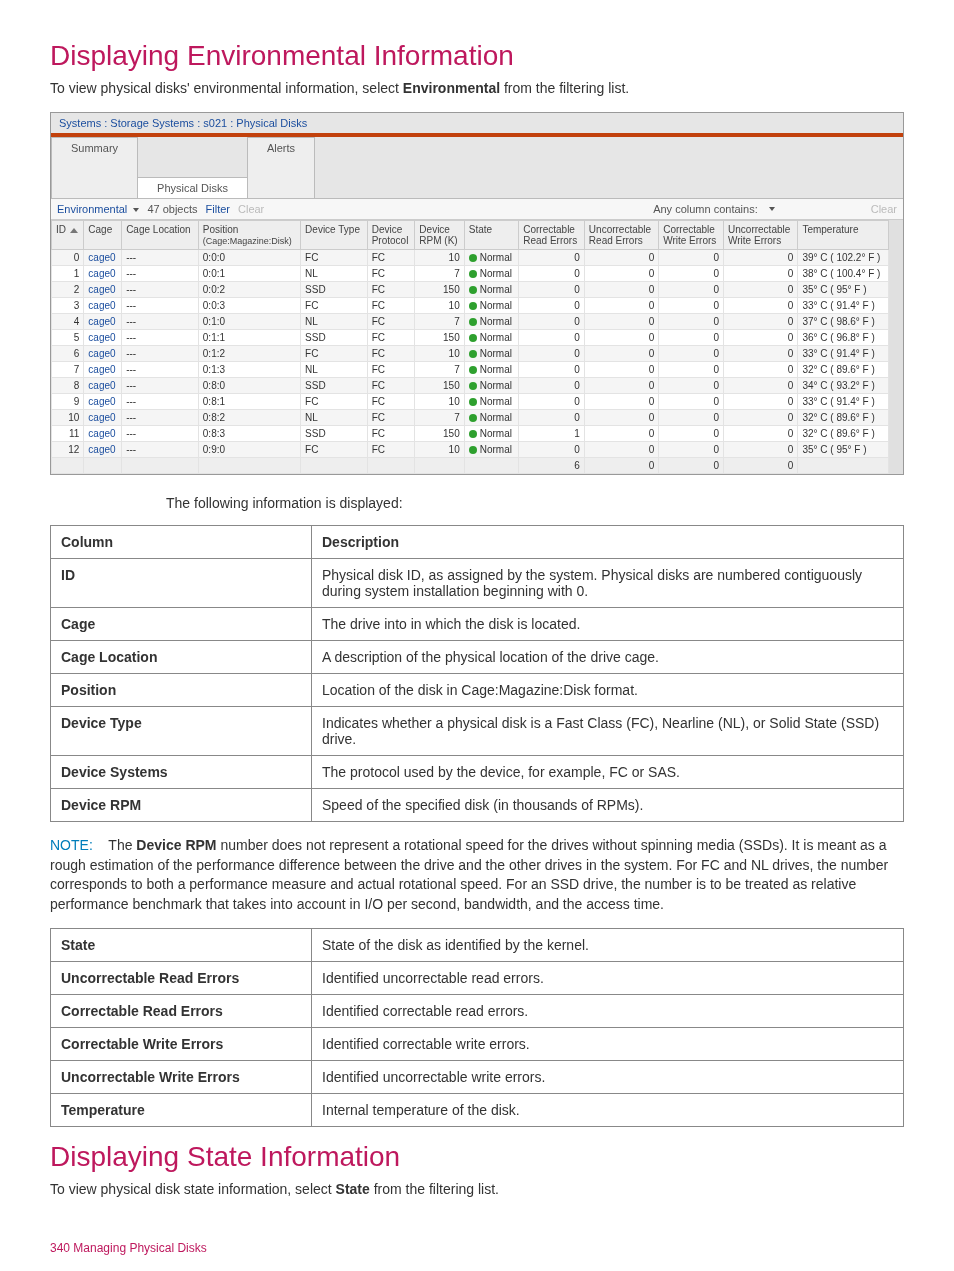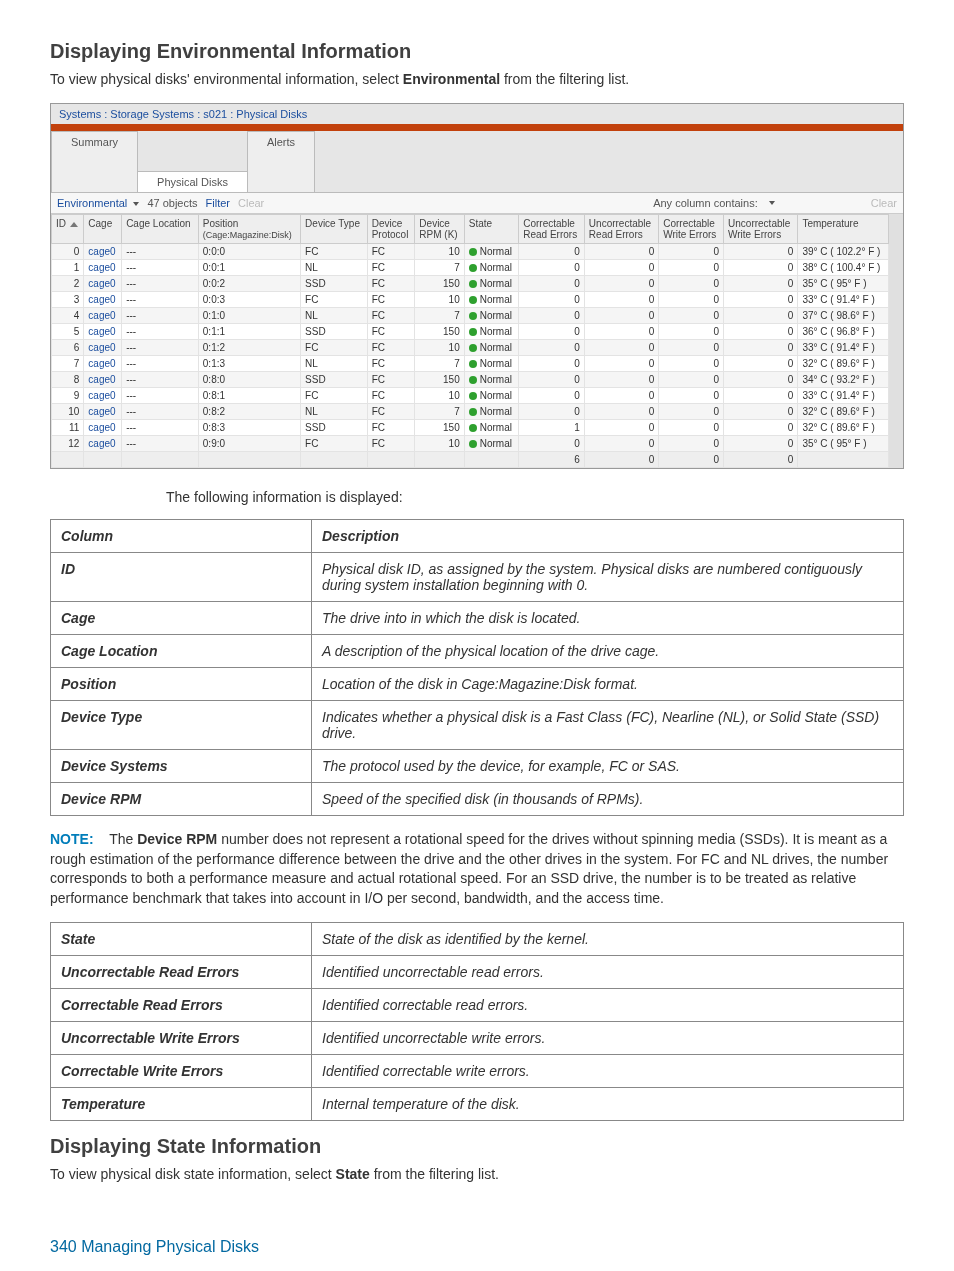--- a/index.html
+++ b/index.html
@@ -6,39 +6,39 @@
     font-family: Arial, Helvetica, sans-serif;
     font-size: 14px;
     color: #333;
     margin: 0;
     padding: 40px 50px;
     width: 954px;
     box-sizing: border-box;
   }
   h1 {
     font-family: Arial, sans-serif;
-    font-weight: bold;
-    font-size: 20px;
-    color: #404040;
+    font-weight: normal;
+    font-size: 28px;
+    color: #be185d;
     margin: 0 0 8px;
   }
   .indent {
     margin-left: 116px;
   }
   .screenshot-wrap {
     border: 1px solid #999;
     margin: 16px 0 20px;
     background: #f0f0f0;
     font-size: 11px;
   }
   .breadcrumb {
     background: #e6e6e6;
     padding: 4px 8px;
     color: #1a4d9e;
-    border-bottom: 7px solid #c2410c;
+    border-bottom: 4px solid #c2410c;
     font-size: 11px;
   }
   .tabs {
     display: flex;
     background: #e6e6e6;
     border-bottom: 1px solid #bbb;
     font-size: 11px;
   }
   .tab {
     padding: 4px 19px;
@@ -102,21 +102,20 @@
   .datagrid tfoot td {
     background: #eee;
     border-top: 1px solid #ccc;
   }
   .intro { margin: 6px 0 10px; }
   .desc-table {
     width: 100%;
     border-collapse: collapse;
     font-size: 14px;
     margin: 4px 0 14px;
-    font-style: italic;
   }
   .desc-table th, .desc-table td {
     border: 1px solid #888;
     padding: 8px 10px;
     text-align: left;
     vertical-align: top;
   }
   .desc-table th {
     font-weight: bold;
     background: #fff;
@@ -125,26 +124,26 @@
     font-weight: bold;
     width: 240px;
   }
   .note {
     font-size: 14px;
     margin: 12px 0 14px;
     line-height: 1.4;
   }
   .note-label {
     color: #007dba;
-    font-weight: bold;
+    font-weight: normal;
   }
   .footer {
-    font-size: 16px;
-    color: #0369a1;
-    margin-top: 56px;
+    font-size: 12px;
+    color: #be185d;
+    margin-top: 44px;
   }
   .sortind {
     display:inline-block; width:0; height:0;
     border-left:4px solid transparent; border-right:4px solid transparent;
     border-bottom:5px solid #777; margin-left:4px; vertical-align:middle;
   }
   .dropind {
     display:inline-block; width:0; height:0;
     border-left:3px solid transparent; border-right:3px solid transparent;
     border-top:4px solid #555; margin-left:3px; vertical-align:middle;
@@ -475,26 +474,26 @@
       </tr>
       <tr>
         <td class="colname">Uncorrectable Read Errors</td>
         <td>Identified uncorrectable read errors.</td>
       </tr>
       <tr>
         <td class="colname">Correctable Read Errors</td>
         <td>Identified correctable read errors.</td>
       </tr>
       <tr>
+        <td class="colname">Correctable Write Errors</td>
+        <td>Identified correctable write errors.</td>
+      </tr>
+      <tr>
         <td class="colname">Uncorrectable Write Errors</td>
         <td>Identified uncorrectable write errors.</td>
-      </tr>
-      <tr>
-        <td class="colname">Correctable Write Errors</td>
-        <td>Identified correctable write errors.</td>
       </tr>
       <tr>
         <td class="colname">Temperature</td>
         <td>Internal temperature of the disk.</td>
       </tr>
     </tbody>
 </table>
 
 <h1>Displaying State Information</h1>
 <p class="indent intro">

